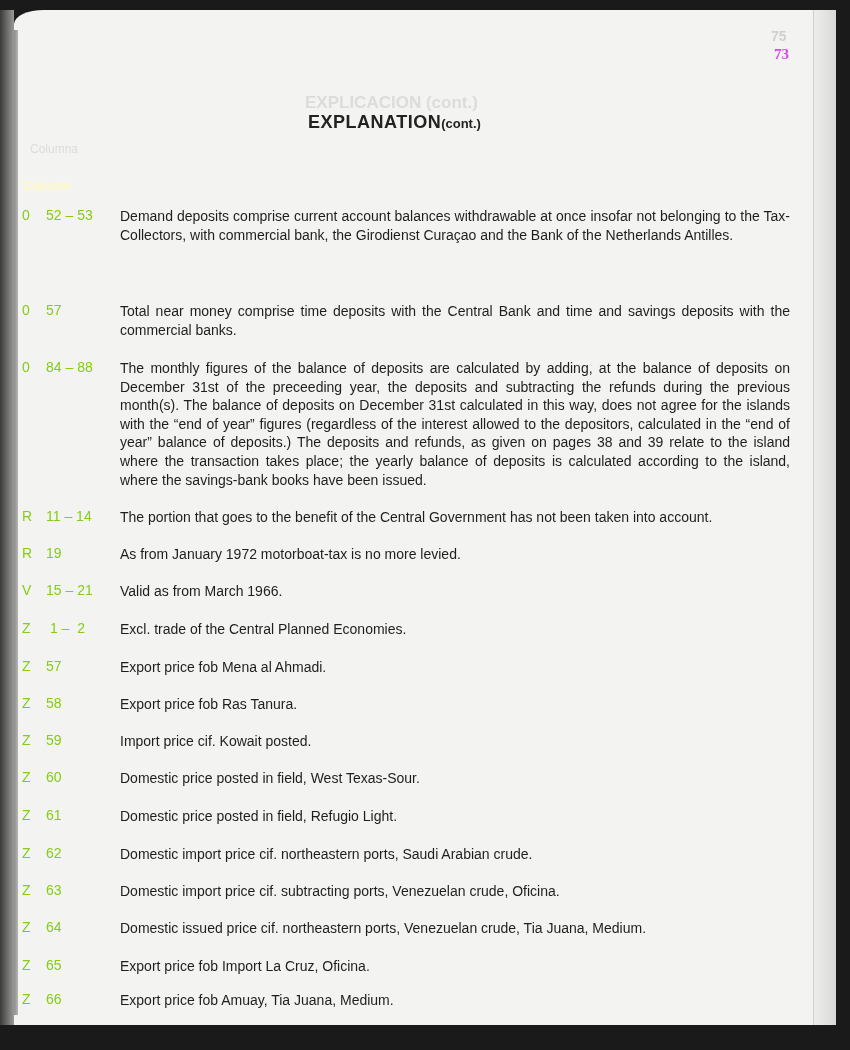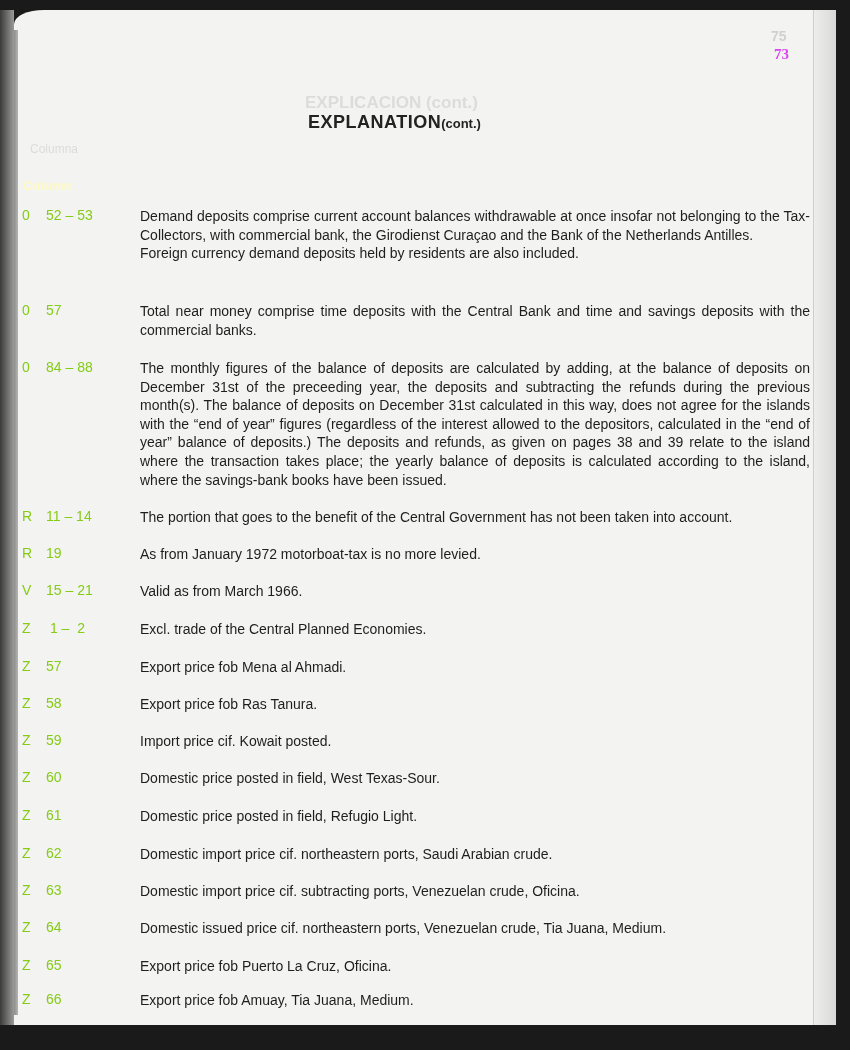--- a/index.html
+++ b/index.html
@@ -45,21 +45,21 @@
     position: absolute; left: 23px; top: 178px;
     font-size: 13px; font-weight: bold; color: #fef9c3;
   }
   .entry { position: absolute; left: 22px; width: 780px; }
   .entry .code {
     position: absolute; left: 0; top: 0; width: 100px;
     font-size: 14px; color: #84cc16; white-space: pre;
   }
   .entry .code .letter { display: inline-block; width: 24px; }
   .entry .text {
-    position: absolute; left: 118px; top: 0; width: 670px;
+    position: absolute; left: 98px; top: 0; width: 670px;
     font-size: 14px; line-height: 18.6px; color: #1e1e1e;
     text-align: justify;
   }
   .entry .text p { margin: 0; }
   .bleed {
     position: absolute; color: #dcdcda; font-size: 14px; white-space: nowrap;
     pointer-events: none;
   }
 </style>
 </head>
@@ -79,21 +79,20 @@
   <span>EXPLANATION</span><span class="cont">(cont.)</span>
 </div>
 
 <div class="col-header">Column</div>
 
 <div id="entries">
     <div class="entry" style="top: 207px;">
       <div class="code"><span class="letter">0</span><span>52 – 53</span></div>
       <div class="text">
         <p>Demand deposits comprise current account balances withdrawable at once insofar not belonging to the Tax-Collectors, with commercial bank, the Girodienst Curaçao and the Bank of the Netherlands Antilles.</p>
-        <p>Foreign currency demand deposits held by residents are also included.</p>
       </div>
     </div>
     <div class="entry" style="top: 302px;">
       <div class="code"><span class="letter">0</span><span>57</span></div>
       <div class="text">
         <p>Total near money comprise time deposits with the Central Bank and time and savings deposits with the commercial banks.</p>
       </div>
     </div>
     <div class="entry" style="top: 359px;">
       <div class="code"><span class="letter">0</span><span>84 – 88</span></div>
@@ -169,21 +168,21 @@
     </div>
     <div class="entry" style="top: 919px;">
       <div class="code"><span class="letter">Z</span><span>64</span></div>
       <div class="text">
         <p>Domestic issued price cif. northeastern ports, Venezuelan crude, Tia Juana, Medium.</p>
       </div>
     </div>
     <div class="entry" style="top: 957px;">
       <div class="code"><span class="letter">Z</span><span>65</span></div>
       <div class="text">
-        <p>Export price fob Puerto La Cruz, Oficina.</p>
+        <p>Export price fob Import La Cruz, Oficina.</p>
       </div>
     </div>
     <div class="entry" style="top: 991px;">
       <div class="code"><span class="letter">Z</span><span>66</span></div>
       <div class="text">
         <p>Export price fob Amuay, Tia Juana, Medium.</p>
       </div>
     </div>
   </div>
 

